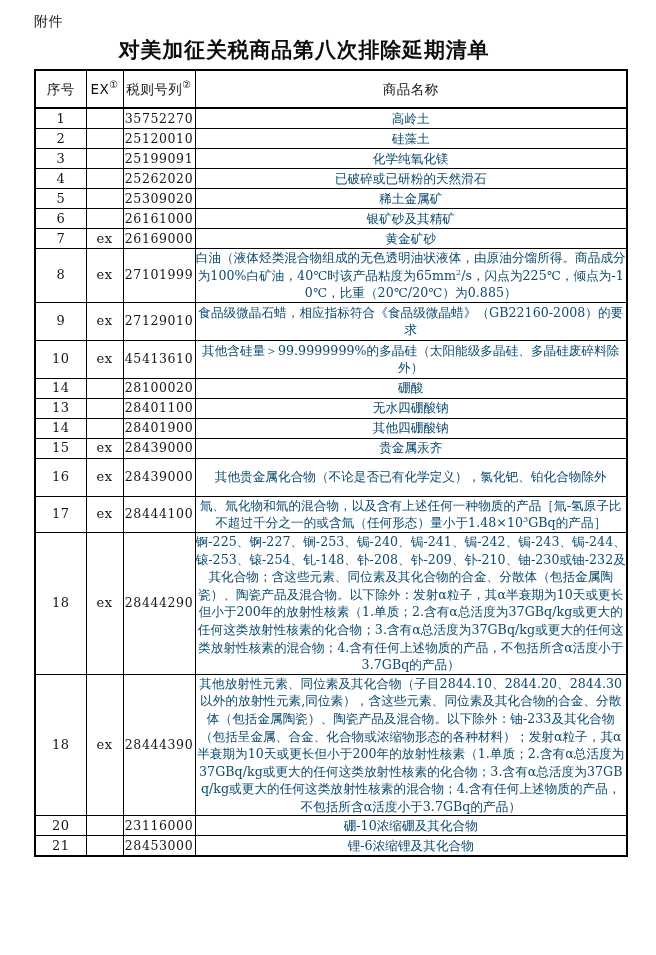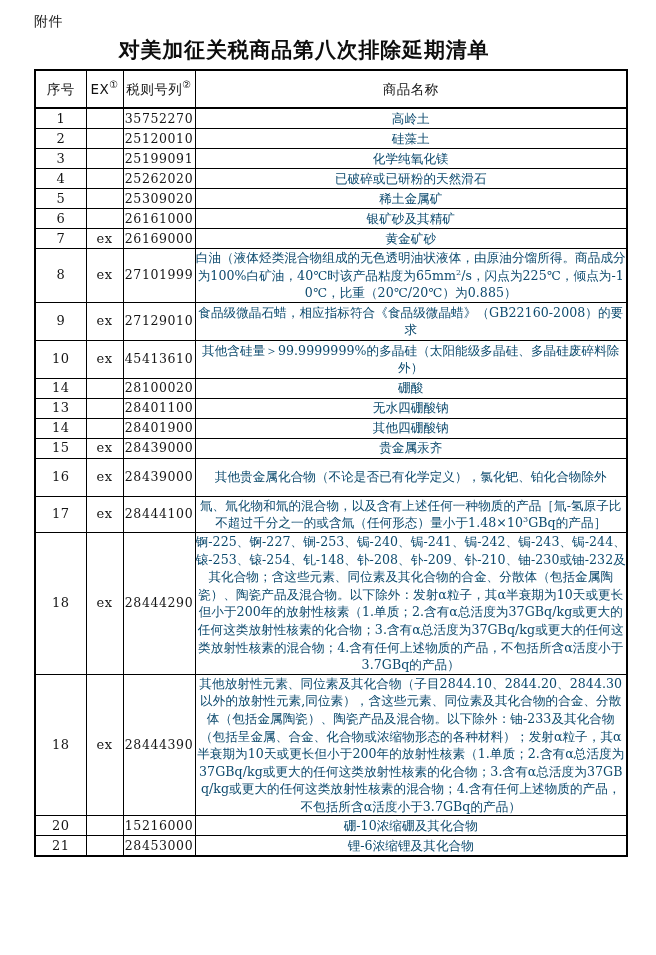--- a/index.html
+++ b/index.html
@@ -242,21 +242,21 @@
           </tr>
           <tr>
             <td class="seq">18</td>
             <td class="ex">ex</td>
             <td class="code">28444390</td>
             <td class="name">其他放射性元素、同位素及其化合物（子目2844.10、2844.20、2844.30以外的放射性元素,同位素），含这些元素、同位素及其化合物的合金、分散体（包括金属陶瓷）、陶瓷产品及混合物。以下除外：铀-233及其化合物（包括呈金属、合金、化合物或浓缩物形态的各种材料）；发射α粒子，其α半衰期为10天或更长但小于200年的放射性核素（1.单质；2.含有α总活度为37GBq/kg或更大的任何这类放射性核素的化合物；3.含有α总活度为37GBq/kg或更大的任何这类放射性核素的混合物；4.含有任何上述物质的产品，不包括所含α活度小于3.7GBq的产品）</td>
           </tr>
           <tr class="r-short">
             <td class="seq">20</td>
             <td class="ex"></td>
-            <td class="code">15216000</td>
+            <td class="code">23116000</td>
             <td class="name">硼-10浓缩硼及其化合物</td>
           </tr>
           <tr class="r-short">
             <td class="seq">21</td>
             <td class="ex"></td>
             <td class="code">28453000</td>
             <td class="name">锂-6浓缩锂及其化合物</td>
           </tr>
         </tbody>
     </table>

